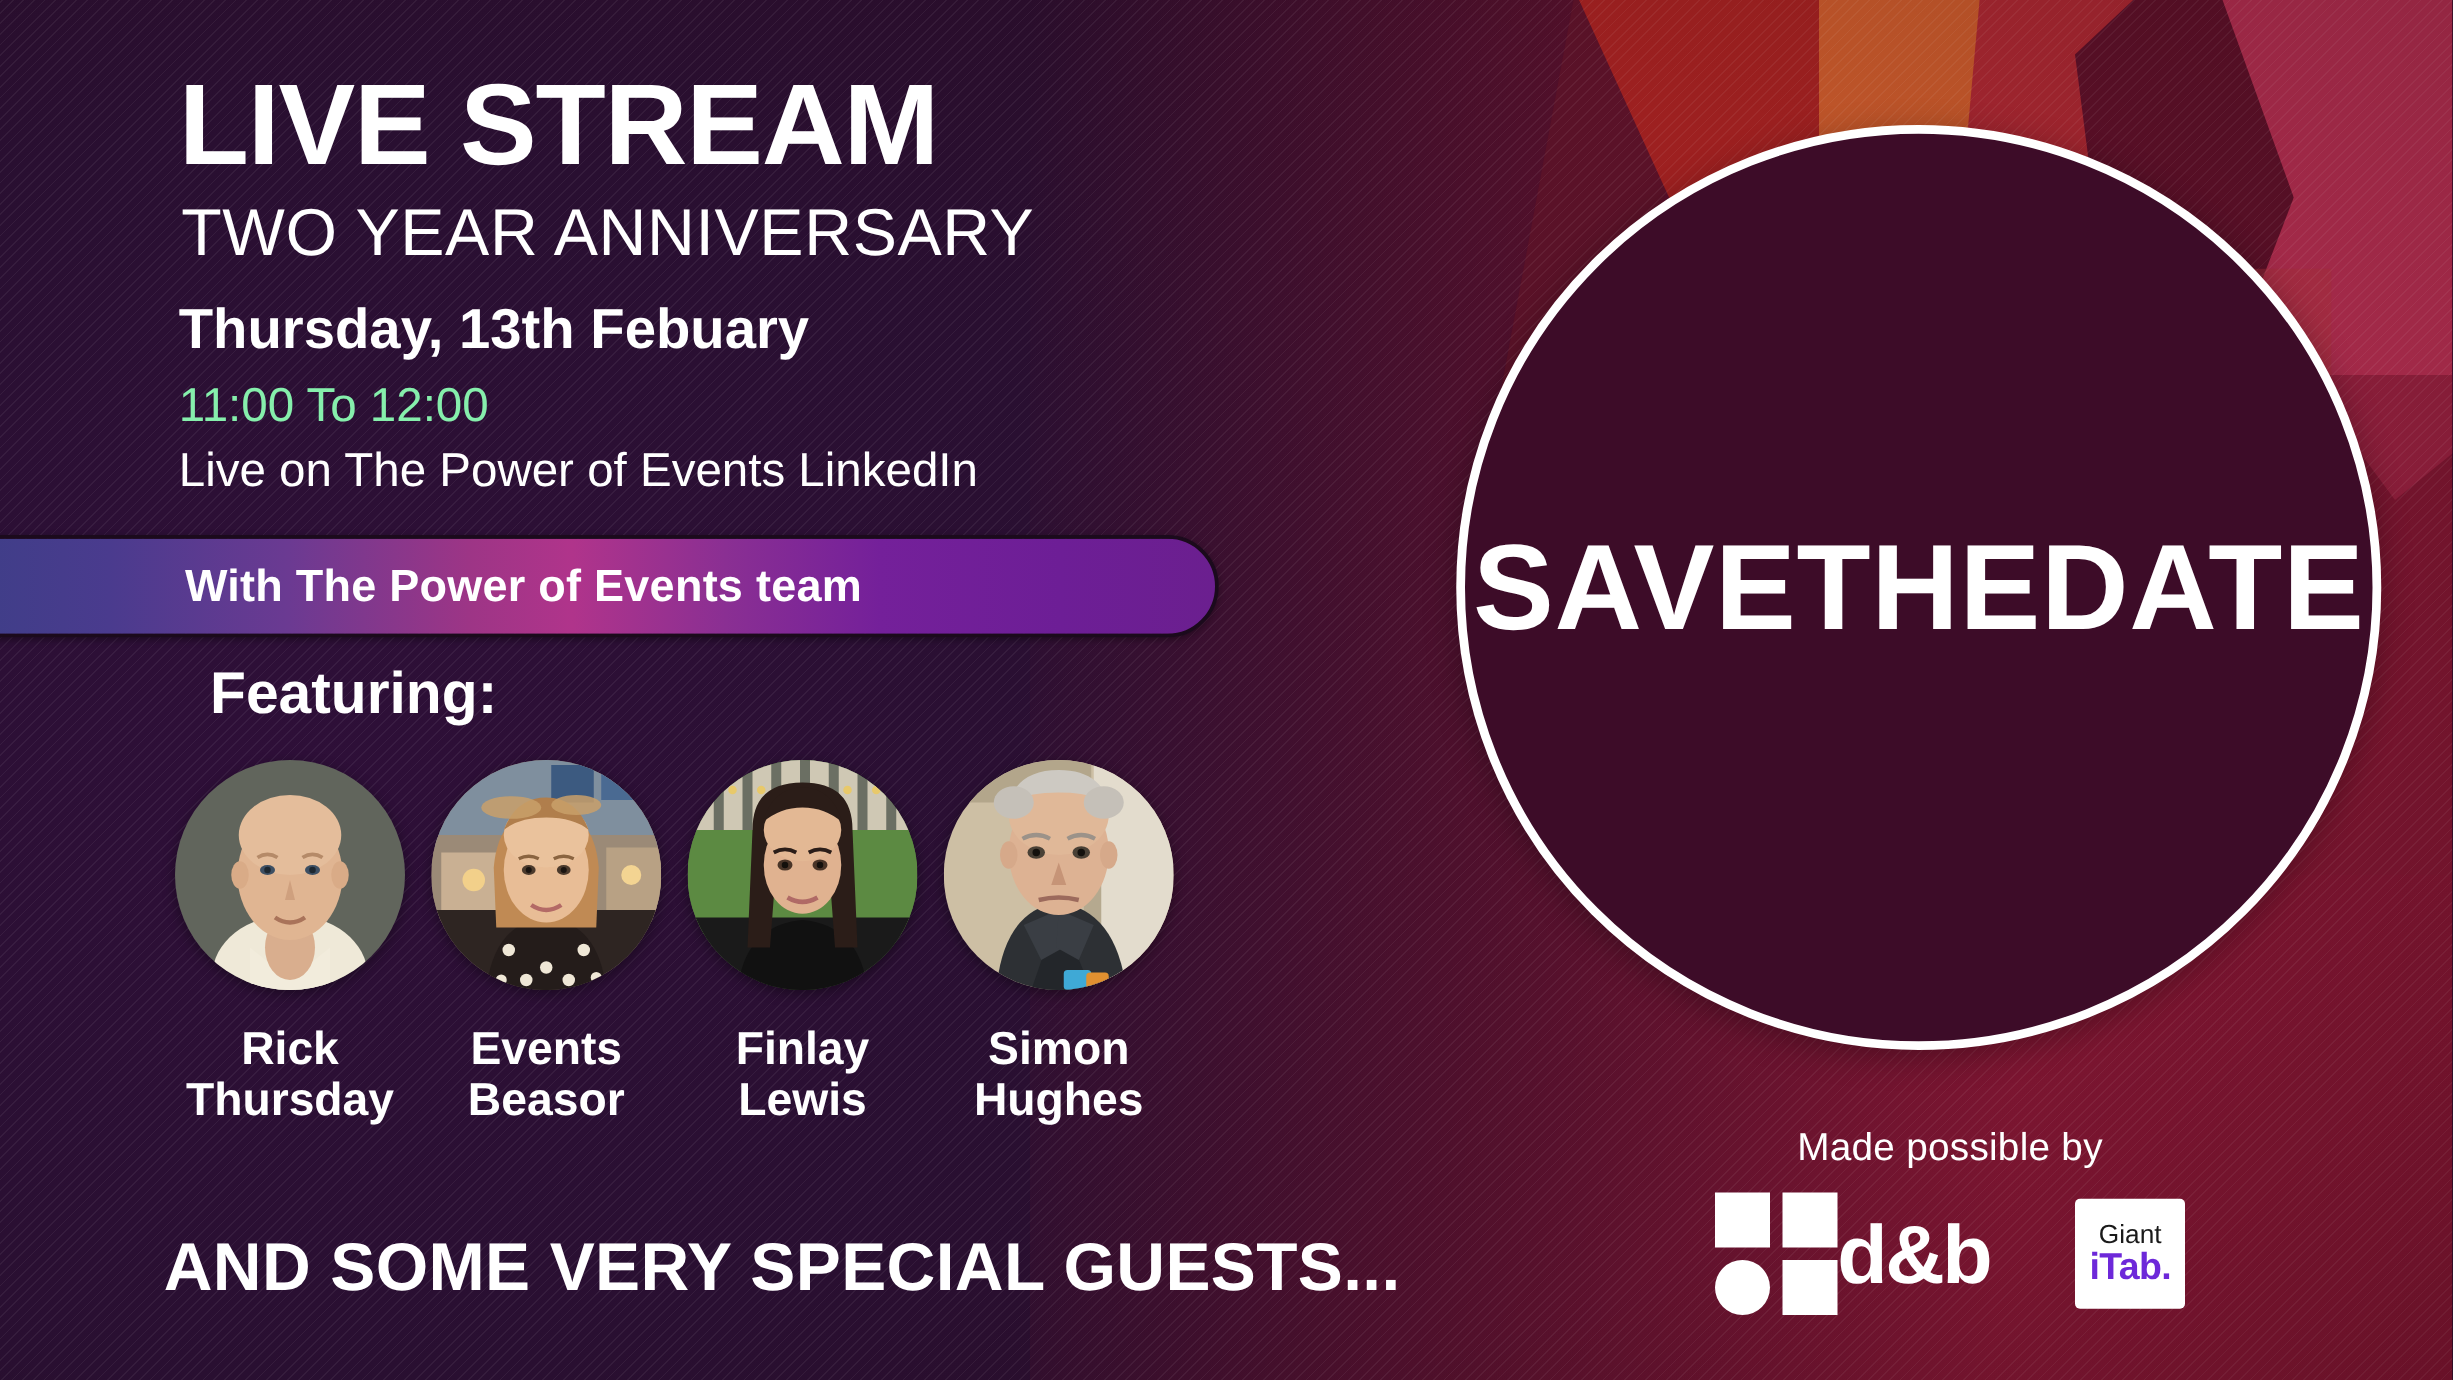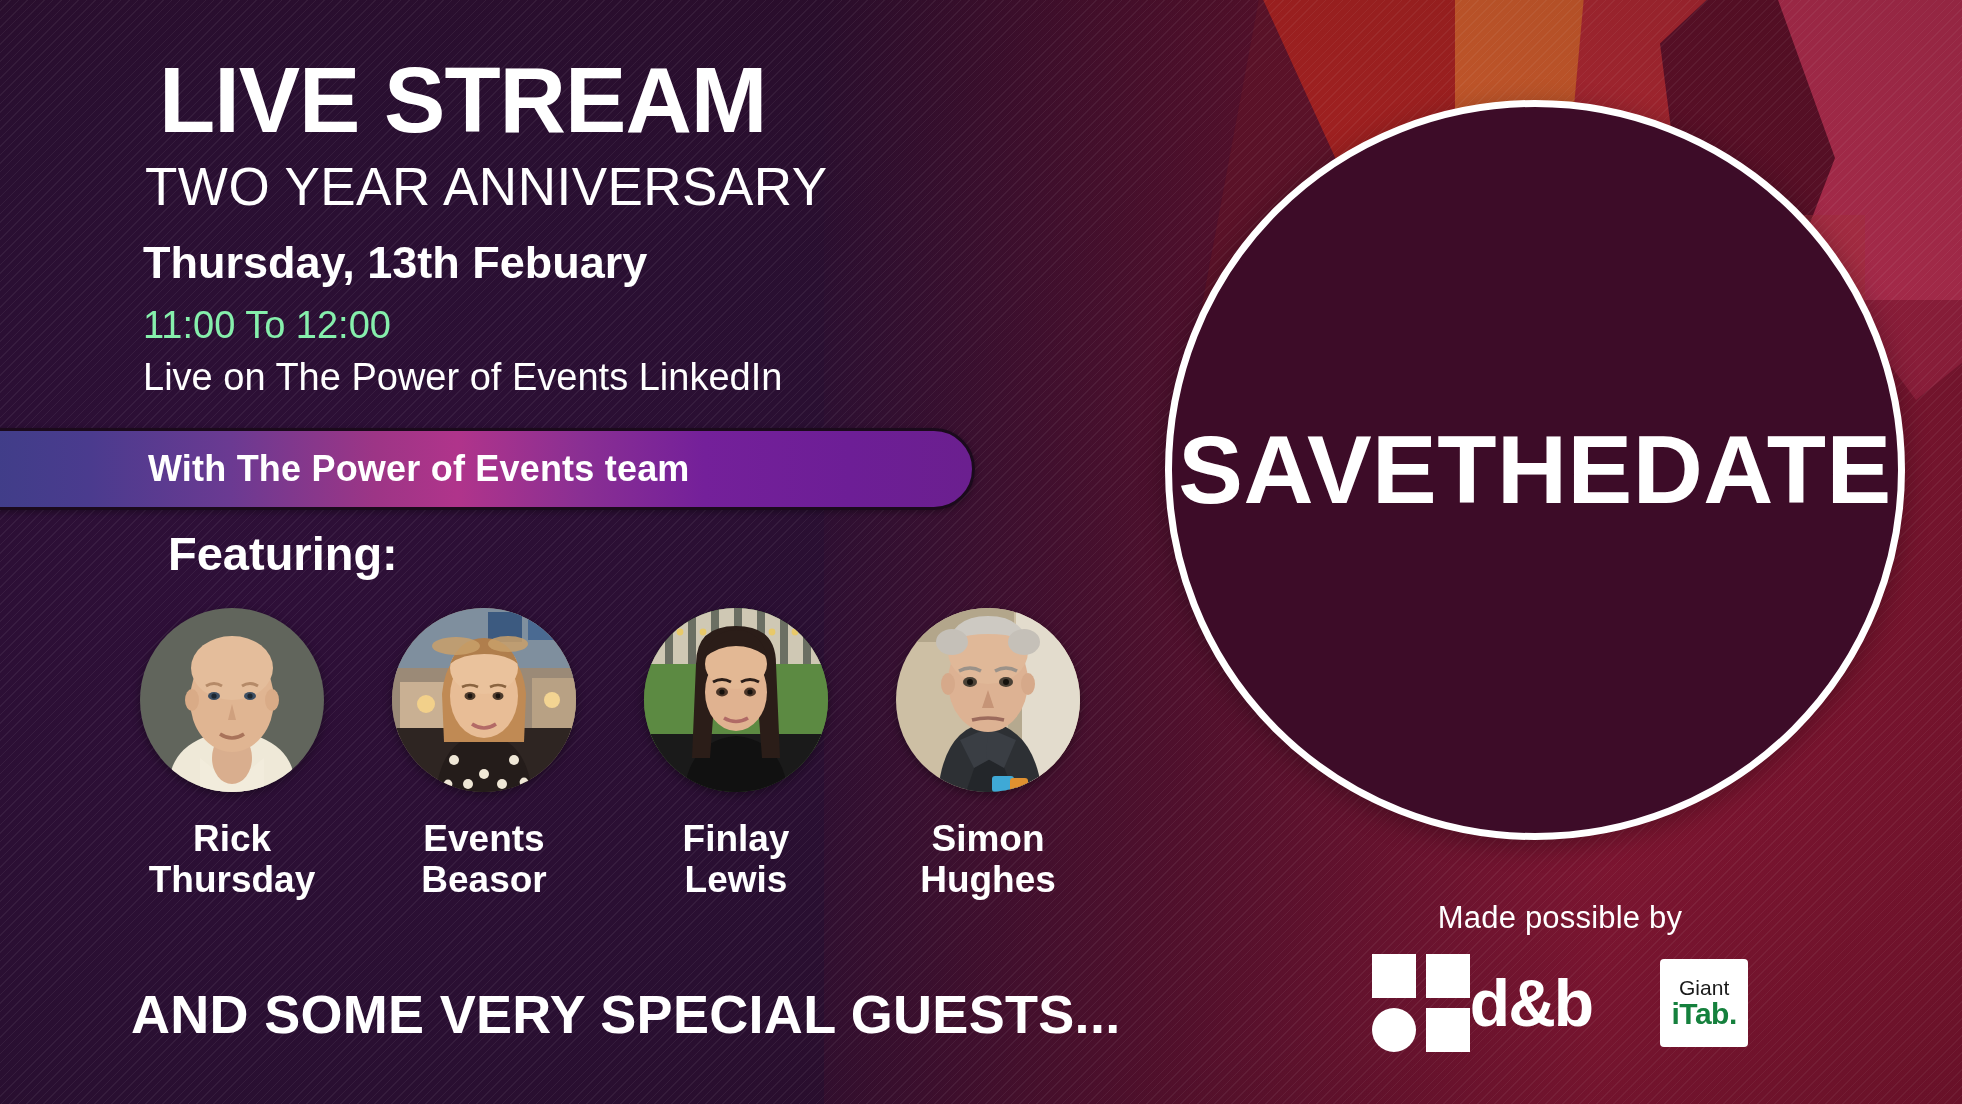--- a/index.html
+++ b/index.html
@@ -97,21 +97,21 @@
 
   
   .left{
     position:absolute; top:0; left:0; width:1100px; height:100%;
     z-index:5;
   }
 
   .title-main{
     position:absolute; top:54px; left:143px;
     font-size:92px; font-weight:bold; color:#ffffff;
-    letter-spacing:-1px; line-height:1; white-space:nowrap;margin-left:16px;
+    letter-spacing:-1px; line-height:1; white-space:nowrap;
   }
   .title-sub{
     position:absolute; top:160px; left:145px;
     font-size:53px; font-weight:normal; color:#ffffff;
     letter-spacing:.5px; line-height:1; white-space:nowrap;
   }
 
   .date-line{
     position:absolute; top:240px; left:143px;
     font-size:45px; font-weight:bold; color:#ffffff;
@@ -155,21 +155,21 @@
 
   .featuring{
     position:absolute; top:530px; left:168px;
     font-size:47px; font-weight:bold; color:#ffffff;
     line-height:1; white-space:nowrap;
   }
 
   
   .speakers{
     position:absolute; top:608px; left:140px;
-    display:flex; gap:68px;
+    display:flex; gap:21px;
   }
   .speaker{ width:184px; text-align:center; }
   .avatar{
     width:184px; height:184px; border-radius:50%;
     overflow:hidden; position:relative;
     box-shadow:0 3px 10px rgba(0,0,0,.38);
   }
   .avatar svg{display:block;width:100%;height:100%;}
   .sp-name{
     margin-top:26px;
@@ -222,21 +222,21 @@
     font-size:66px; font-weight:bold; color:#ffffff;
     line-height:1; letter-spacing:-2px;
   }
   .itab{
     width:88px; height:88px; border-radius:4px;
     background:#ffffff;
     display:flex; flex-direction:column;
     align-items:center; justify-content:center;
   }
   .itab-top{font-size:21px; font-weight:normal; color:#1a1a1a; line-height:1;}
-  .itab-bot{font-size:30px; font-weight:bold; color:#15803d; line-height:1.05; letter-spacing:-.5px;}
+  .itab-bot{font-size:30px; font-weight:bold; color:#6d28d9; line-height:1.05; letter-spacing:-.5px;}
 </style>
 </head>
 <body>
 
 <div id="poster">
 
   <div class="bg-base"></div>
   <div class="bg-red-wash"></div>
 
   <div class="shapes">

